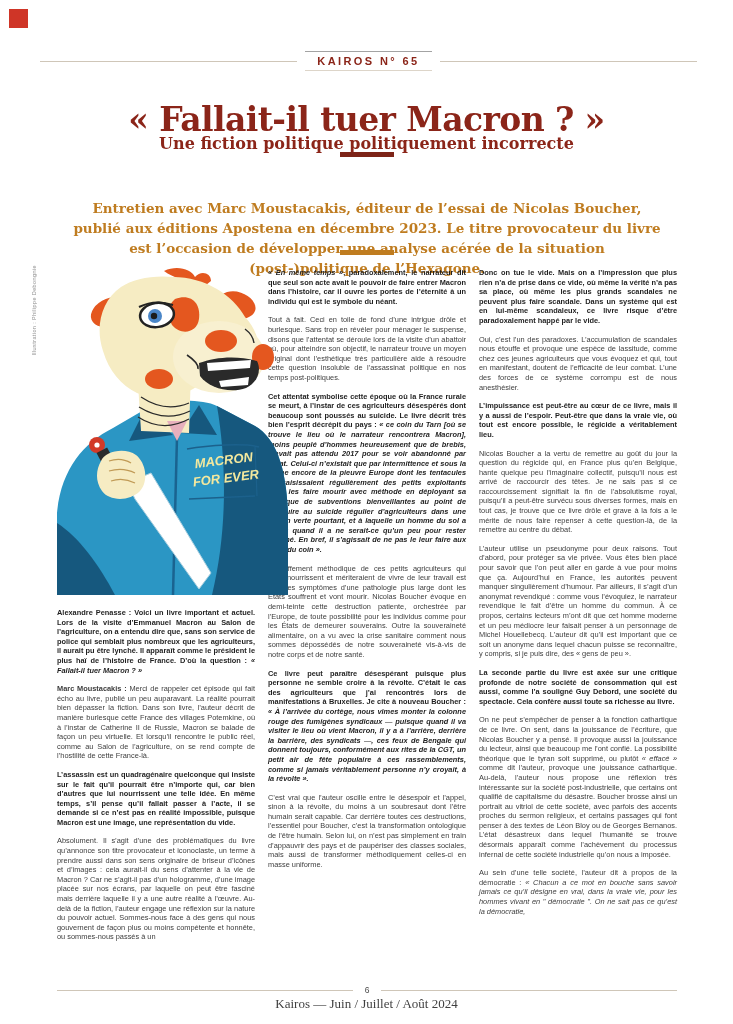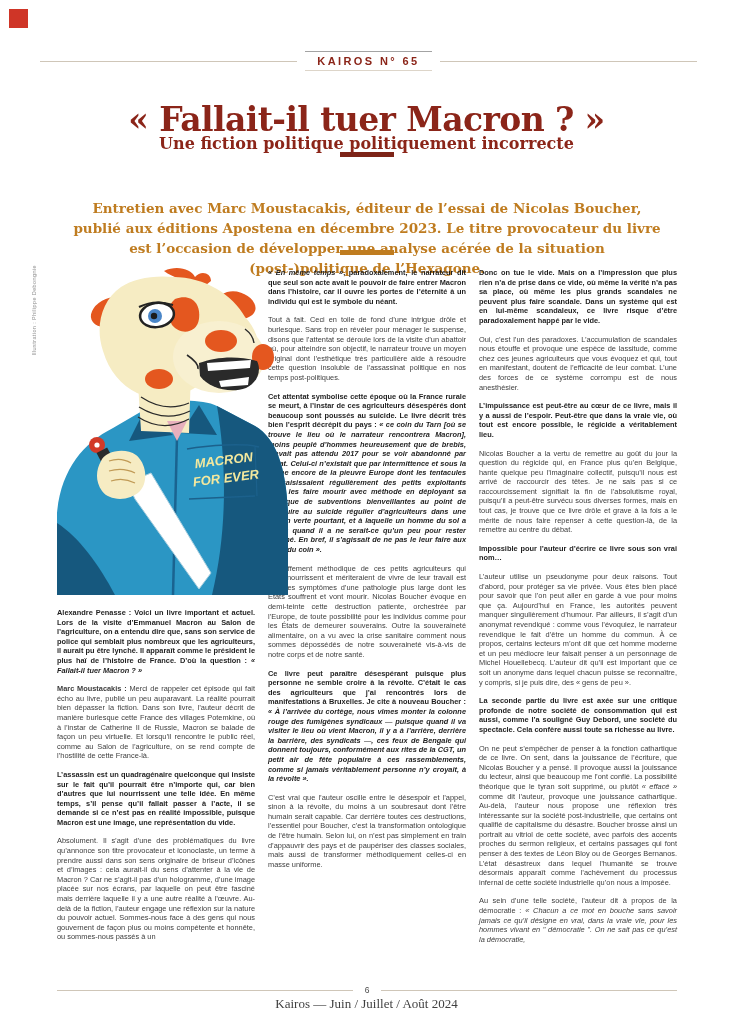--- a/index.html
+++ b/index.html
@@ -151,21 +151,20 @@
         <p class="question"><span>Ce livre peut paraître désespérant puisque plus personne ne semble croire à la révolte. C’était le cas des agriculteurs que j’ai rencontrés lors de manifestations à Bruxelles. Je cite à nouveau Boucher : </span><span class="i">« À l’arrivée du cortège, nous vîmes monter la colonne rouge des fumigènes syndicaux — puisque quand il va visiter le lieu où vient Macron, il y a à l’arrière, derrière la barrière, des syndicats —, ces feux de Bengale qui donnent toujours, conformément aux rites de la CGT, un petit air de fête populaire à ces rassemblements, comme si jamais véritablement personne n’y croyait, à la révolte ».</span></p>
         <p class="answer"><span>C’est vrai que l’auteur oscille entre le désespoir et l’appel, sinon à la révolte, du moins à un soubresaut dont l’être humain serait capable. Car derrière toutes ces destructions, l’essentiel pour Boucher, c’est la transformation ontologique de l’être humain. Selon lui, on n’est pas simplement en train d’appauvrir des pays et de paupériser des classes sociales, mais aussi de transformer méthodiquement celles-ci en masse uniforme.</span></p>
       </div>
     </div>
   <div class="col">
       <div>
         <p class="question"><span>Donc on tue le vide. Mais on a l’impression que plus rien n’a de prise dans ce vide, où même la vérité n’a pas sa place, où même les plus grands scandales ne peuvent plus faire scandale. Dans un système qui est en lui-même scandaleux, ce livre risque d’être paradoxalement happé par le vide.</span></p>
         <p class="answer"><span>Oui, c’est l’un des paradoxes. L’accumulation de scandales nous étouffe et provoque une espèce de lassitude, comme chez ces jeunes agriculteurs que vous évoquez et qui, tout en manifestant, doutent de l’efficacité de leur combat. L’une des forces de ce système corrompu est de nous anesthésier.</span></p>
         <p class="question"><span>L’impuissance est peut-être au cœur de ce livre, mais il y a aussi de l’espoir. Peut-être que dans la vraie vie, où tout est encore possible, le régicide a véritablement lieu.</span></p>
         <p class="answer"><span>Nicolas Boucher a la vertu de remettre au goût du jour la question du régicide qui, en France plus qu’en Belgique, hante quelque peu l’imaginaire collectif, puisqu’il nous est arrivé de raccourcir des têtes. Je ne sais pas si ce raccourcissement signifiait la fin de l’absolutisme royal, puisqu’il a peut-être survécu sous diverses formes, mais en tout cas, je trouve que ce livre drôle et grave à la fois a le mérite de nous faire repenser à cette question-là, de la remettre au centre du débat.</span></p>
-        <p class="heading"><span>Impossible pour l’auteur d’écrire ce livre sous son vrai nom…</span></p>
         <p class="answer"><span>L’auteur utilise un pseudonyme pour deux raisons. Tout d’abord, pour protéger sa vie privée. Vous êtes bien placé pour savoir que l’on peut aller en garde à vue pour moins que ça. Aujourd’hui en France, les autorités peuvent manquer singulièrement d’humour. Par ailleurs, il s’agit d’un anonymat revendiqué : comme vous l’évoquiez, le narrateur revendique le fait d’être un homme du commun. À ce propos, certains lecteurs m’ont dit que cet homme moderne et un peu médiocre leur faisait penser à un personnage de Michel Houellebecq. L’auteur dit qu’il est important que ce soit un anonyme dans lequel chacun puisse se reconnaître, y compris, si je puis dire, des « gens de peu ».</span></p>
         <p class="question"><span>La seconde partie du livre est axée sur une critique profonde de notre société de consommation qui est aussi, comme l’a souligné Guy Debord, une société du spectacle. Cela confère aussi toute sa richesse au livre.</span></p>
         <p class="answer"><span>On ne peut s’empêcher de penser à la fonction cathartique de ce livre. On sent, dans la jouissance de l’écriture, que Nicolas Boucher y a pensé. Il provoque aussi la jouissance du lecteur, ainsi que beaucoup me l’ont confié. La possibilité théorique que le tyran soit supprimé, ou plutôt </span><span class="i">« effacé »</span><span> comme dit l’auteur, provoque une jouissance cathartique. Au-delà, l’auteur nous propose une réflexion très intéressante sur la société post-industrielle, que certains ont qualifié de capitalisme du désastre. Boucher brosse ainsi un portrait au vitriol de cette société, avec parfois des accents proches du sermon religieux, et certains passages qui font penser à des textes de Léon Bloy ou de Georges Bernanos. L’état désastreux dans lequel l’humanité se trouve désormais apparaît comme l’achèvement du processus infernal de cette société industrielle qu’on nous a imposée.</span></p>
         <p class="answer"><span>Au sein d’une telle société, l’auteur dit à propos de la démocratie : </span><span class="i">« Chacun a ce mot en bouche sans savoir jamais ce qu’il désigne en vrai, dans la vraie vie, pour les hommes vivant en " démocratie ". On ne sait pas ce qu’est la démocratie,</span></p>
       </div>
     </div>
 </div>
 
 <div class="footer-row">
   <div class="rule"></div>

